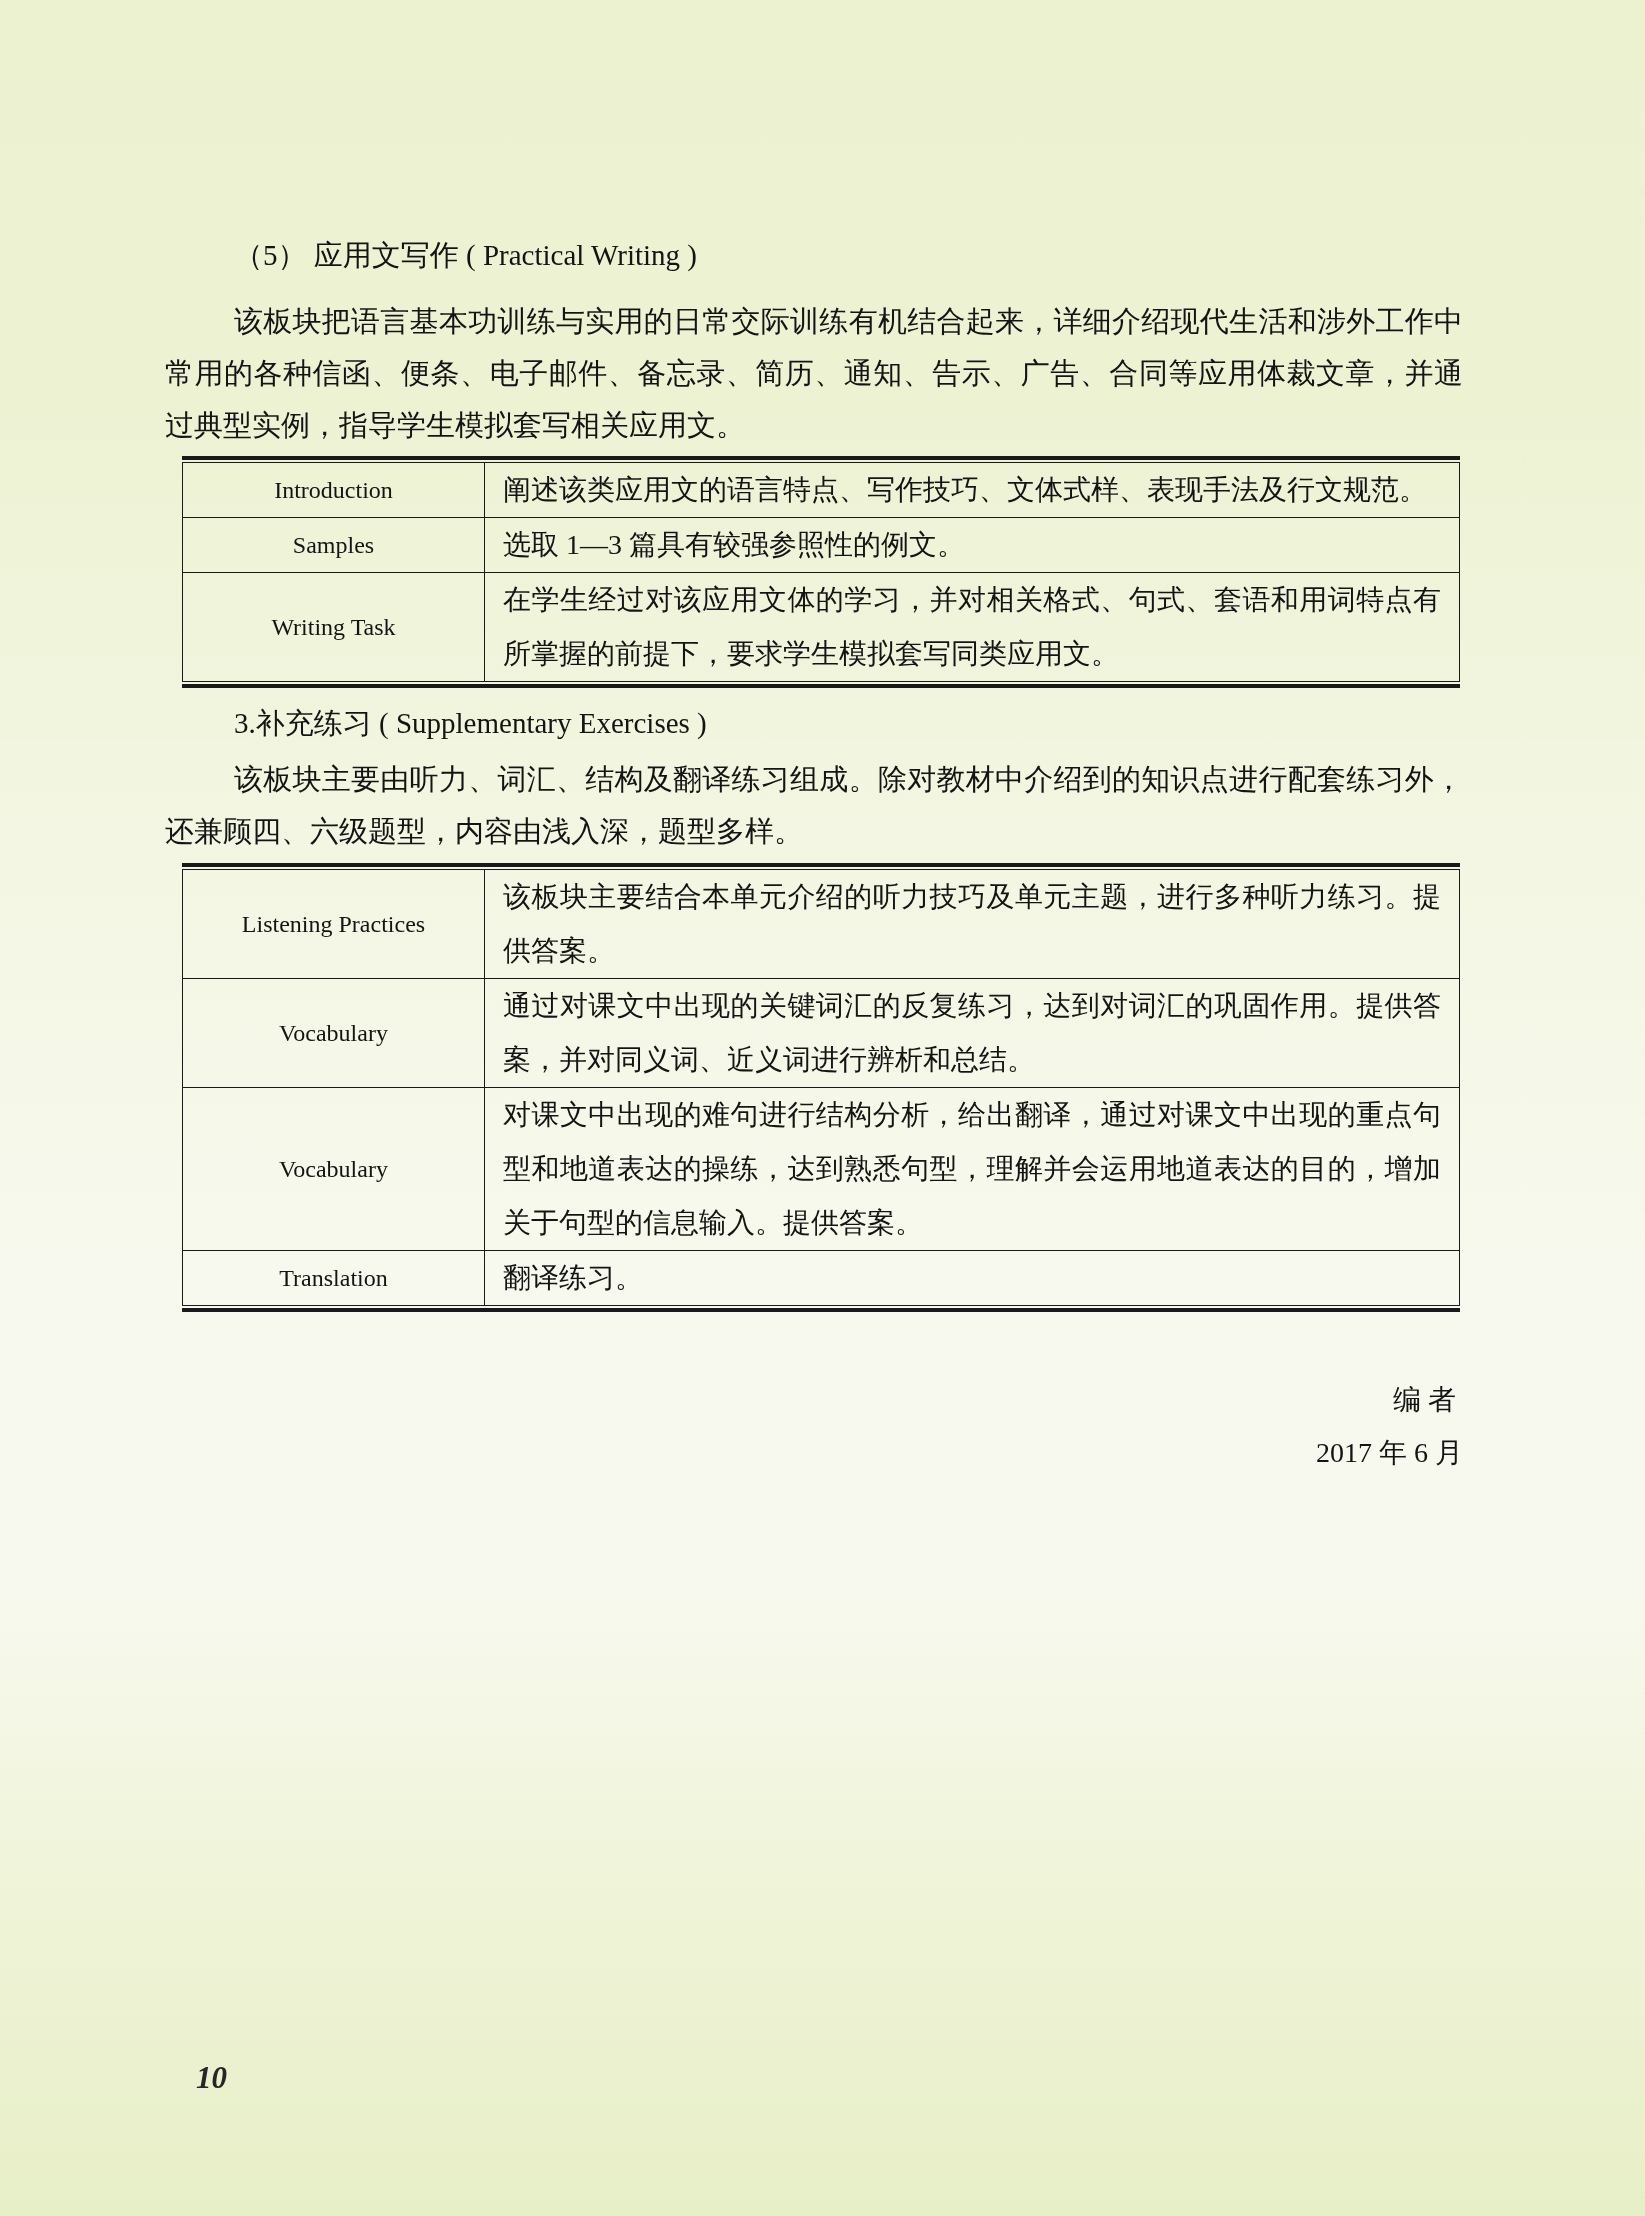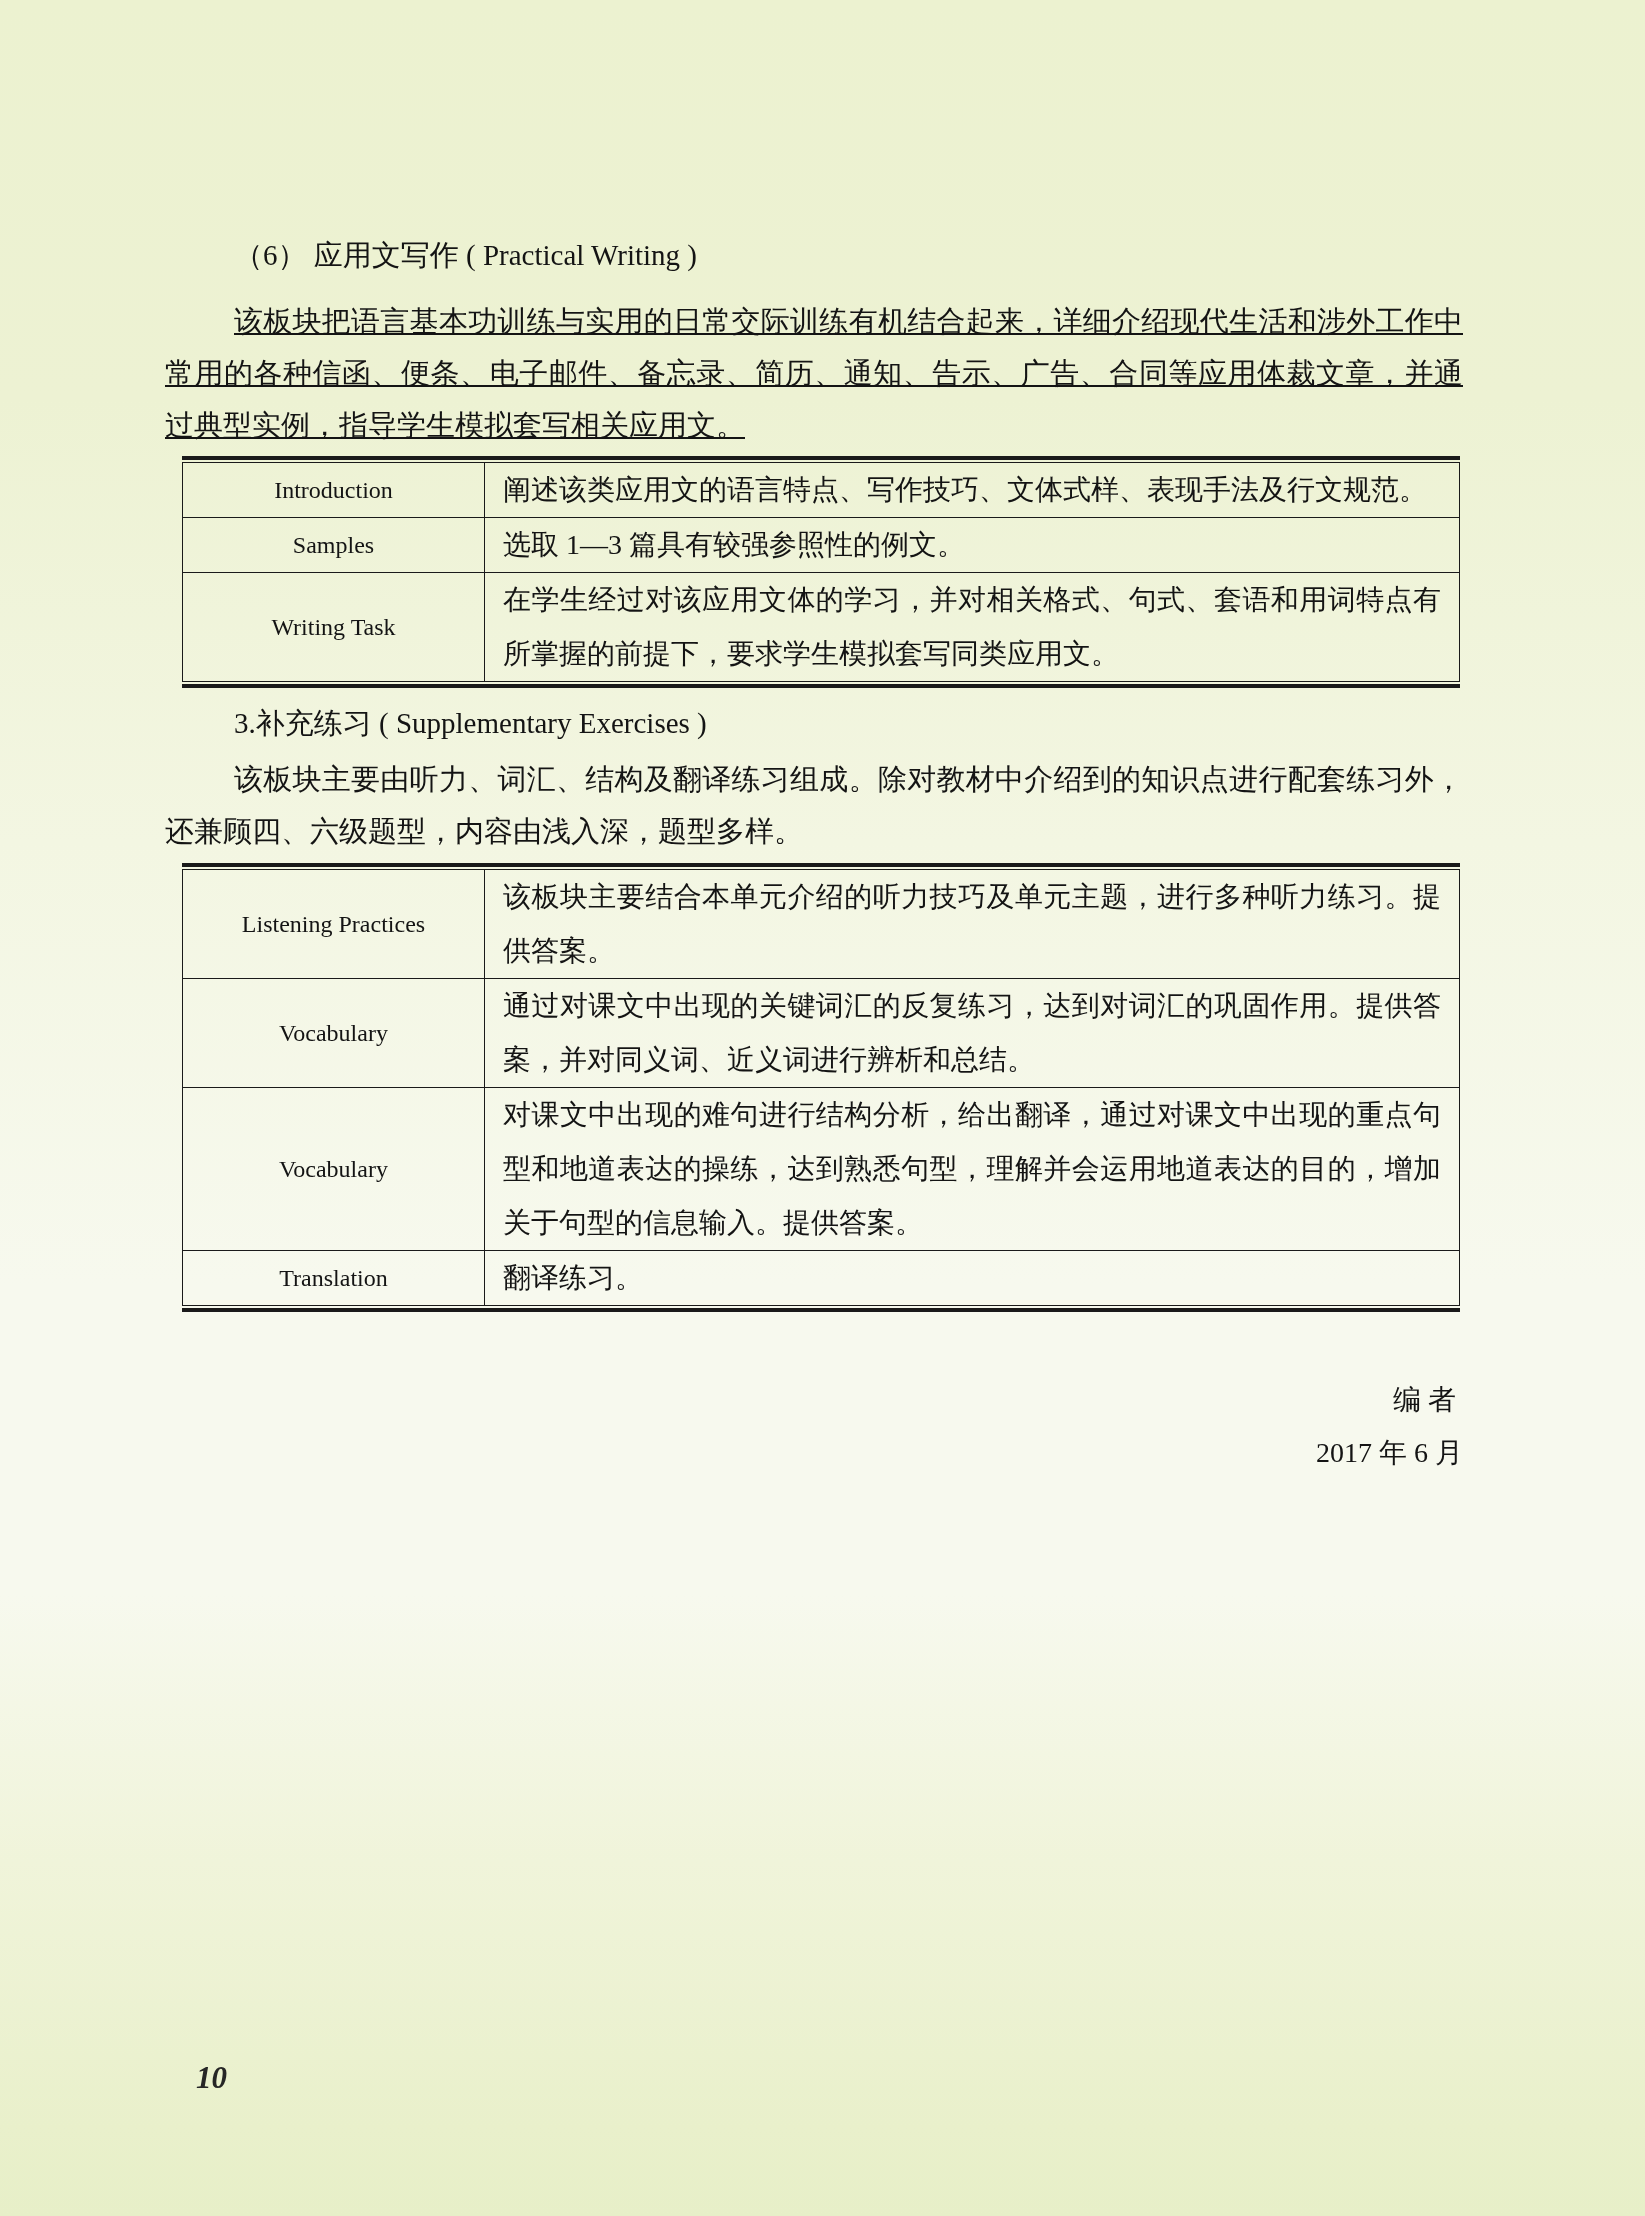--- a/index.html
+++ b/index.html
@@ -101,23 +101,23 @@
   .t2-r1 td { height: 105px; }
   .t2-r2 td { height: 104px; }
   .t2-r3 td { height: 161px; }
   .t2-r4 td { height: 50px; }
 </style>
 </head>
 <body>
 
 <div class="page">
 
-  <div class="heading" style="top:237px;">（6） 应用文写作 ( Practical Writing )</div>
+  <div class="heading" style="top:237px;">（5） 应用文写作 ( Practical Writing )</div>
 
-  <p class="para" style="top:295px;text-decoration:underline;">该板块把语言基本功训练与实用的日常交际训练有机结合起来，详细介绍现代生活和涉外工作中常用的各种信函、便条、电子邮件、备忘录、简历、通知、告示、广告、合同等应用体裁文章，并通过典型实例，指导学生模拟套写相关应用文。</p>
+  <p class="para" style="top:295px;">该板块把语言基本功训练与实用的日常交际训练有机结合起来，详细介绍现代生活和涉外工作中常用的各种信函、便条、电子邮件、备忘录、简历、通知、告示、广告、合同等应用体裁文章，并通过典型实例，指导学生模拟套写相关应用文。</p>
 
   <div class="book-table-wrap" style="top:456px;">
     <table class="book-table">
       <tbody>
           <tr class="t1-r1">
         <td class="cell-label">Introduction</td>
         <td class="cell-desc">阐述该类应用文的语言特点、写作技巧、文体式样、表现手法及行文规范。</td>
       </tr>
       <tr class="t1-r2">
         <td class="cell-label">Samples</td>

